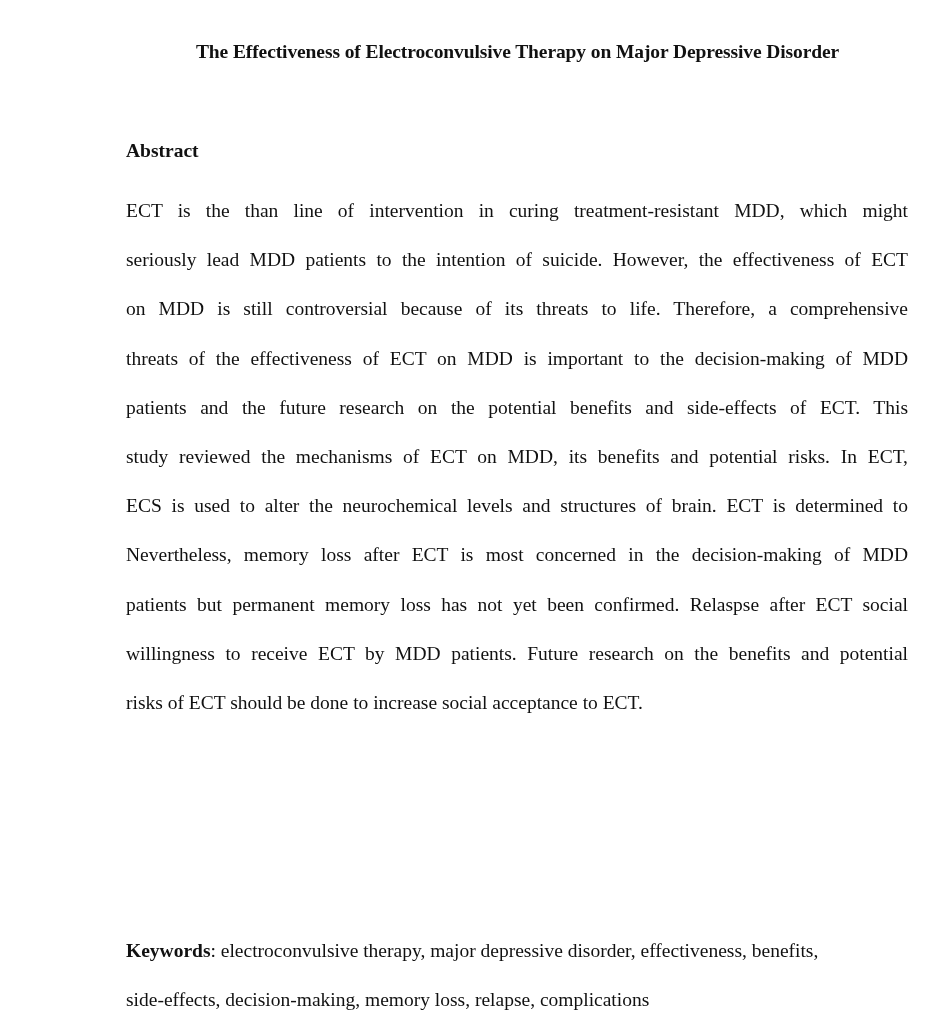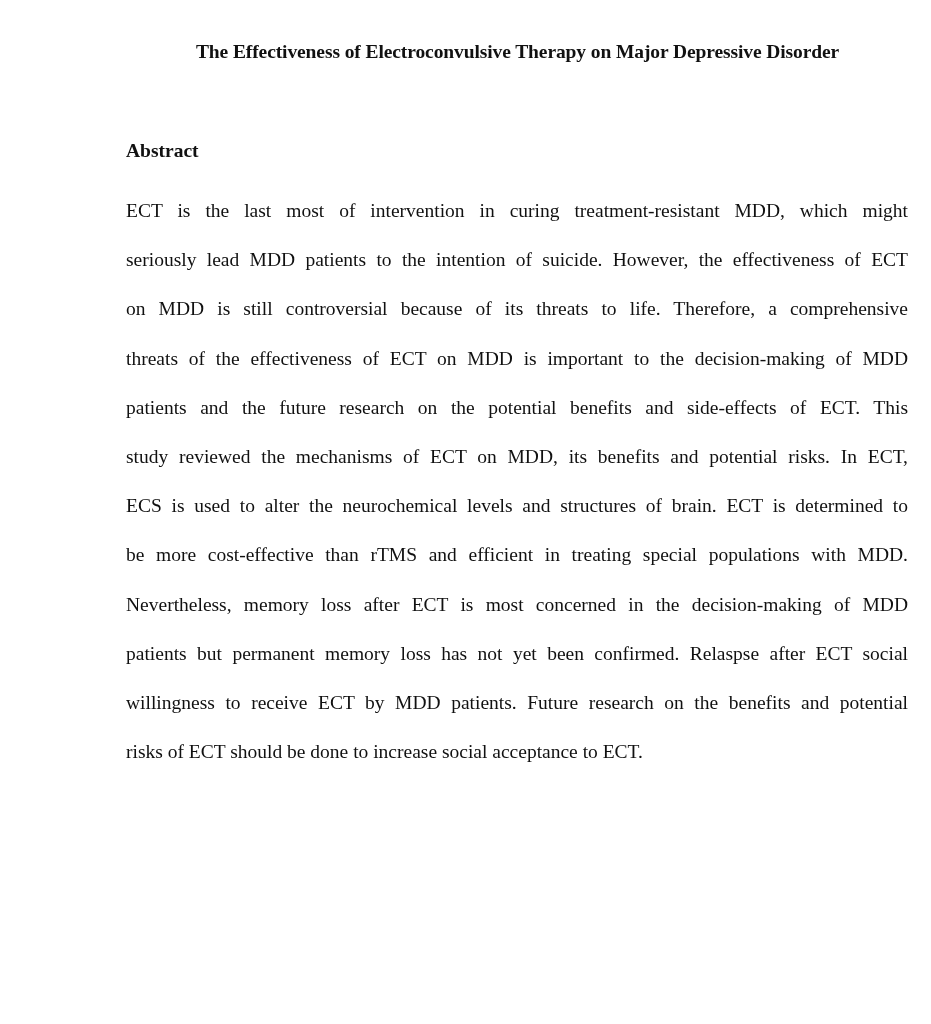--- a/index.html
+++ b/index.html
@@ -77,27 +77,30 @@
   </style>
 </head>
 <body>
 
 <div class="page">
   <div class="title">The Effectiveness of Electroconvulsive Therapy on Major Depressive Disorder</div>
 
   <div class="abstract-heading">Abstract</div>
 
   <div class="abstract-body">
-    <span class="abstract-line">ECT is the last most of intervention in curing treatment-resistant MDD, which might</span>
+    <span class="abstract-line">ECT is the than line of intervention in curing treatment-resistant MDD, which might</span>
     <span class="abstract-line">seriously lead MDD patients to the intention of suicide. However, the effectiveness of ECT</span>
     <span class="abstract-line">on MDD is still controversial because of its threats to life. Therefore, a comprehensive</span>
     <span class="abstract-line">threats of the effectiveness of ECT on MDD is important to the decision-making of MDD</span>
     <span class="abstract-line">patients and the future research on the potential benefits and side-effects of ECT. This</span>
     <span class="abstract-line">study reviewed the mechanisms of ECT on MDD, its benefits and potential risks. In ECT,</span>
     <span class="abstract-line">ECS is used to alter the neurochemical levels and structures of brain. ECT is determined to</span>
-    <span class="abstract-line">be more cost-effective than rTMS and efficient in treating special populations with MDD.</span>
     <span class="abstract-line">Nevertheless, memory loss after ECT is most concerned in the decision-making of MDD</span>
     <span class="abstract-line">patients but permanent memory loss has not yet been confirmed. Relaspse after ECT social</span>
     <span class="abstract-line">willingness to receive ECT by MDD patients. Future research on the benefits and potential</span>
     <span class="abstract-line last">risks of ECT should be done to increase social acceptance to ECT.</span>
   </div>
 
+  <div class="keywords">
+    <span class="keywords-line"><span class="kw-label">Keywords</span><span>:</span><span> electroconvulsive therapy, major depressive disorder, effectiveness, benefits,</span></span>
+    <span class="keywords-line">side-effects, decision-making, memory loss, relapse, complications</span>
+  </div>
 </div>
 
 </body></html>

